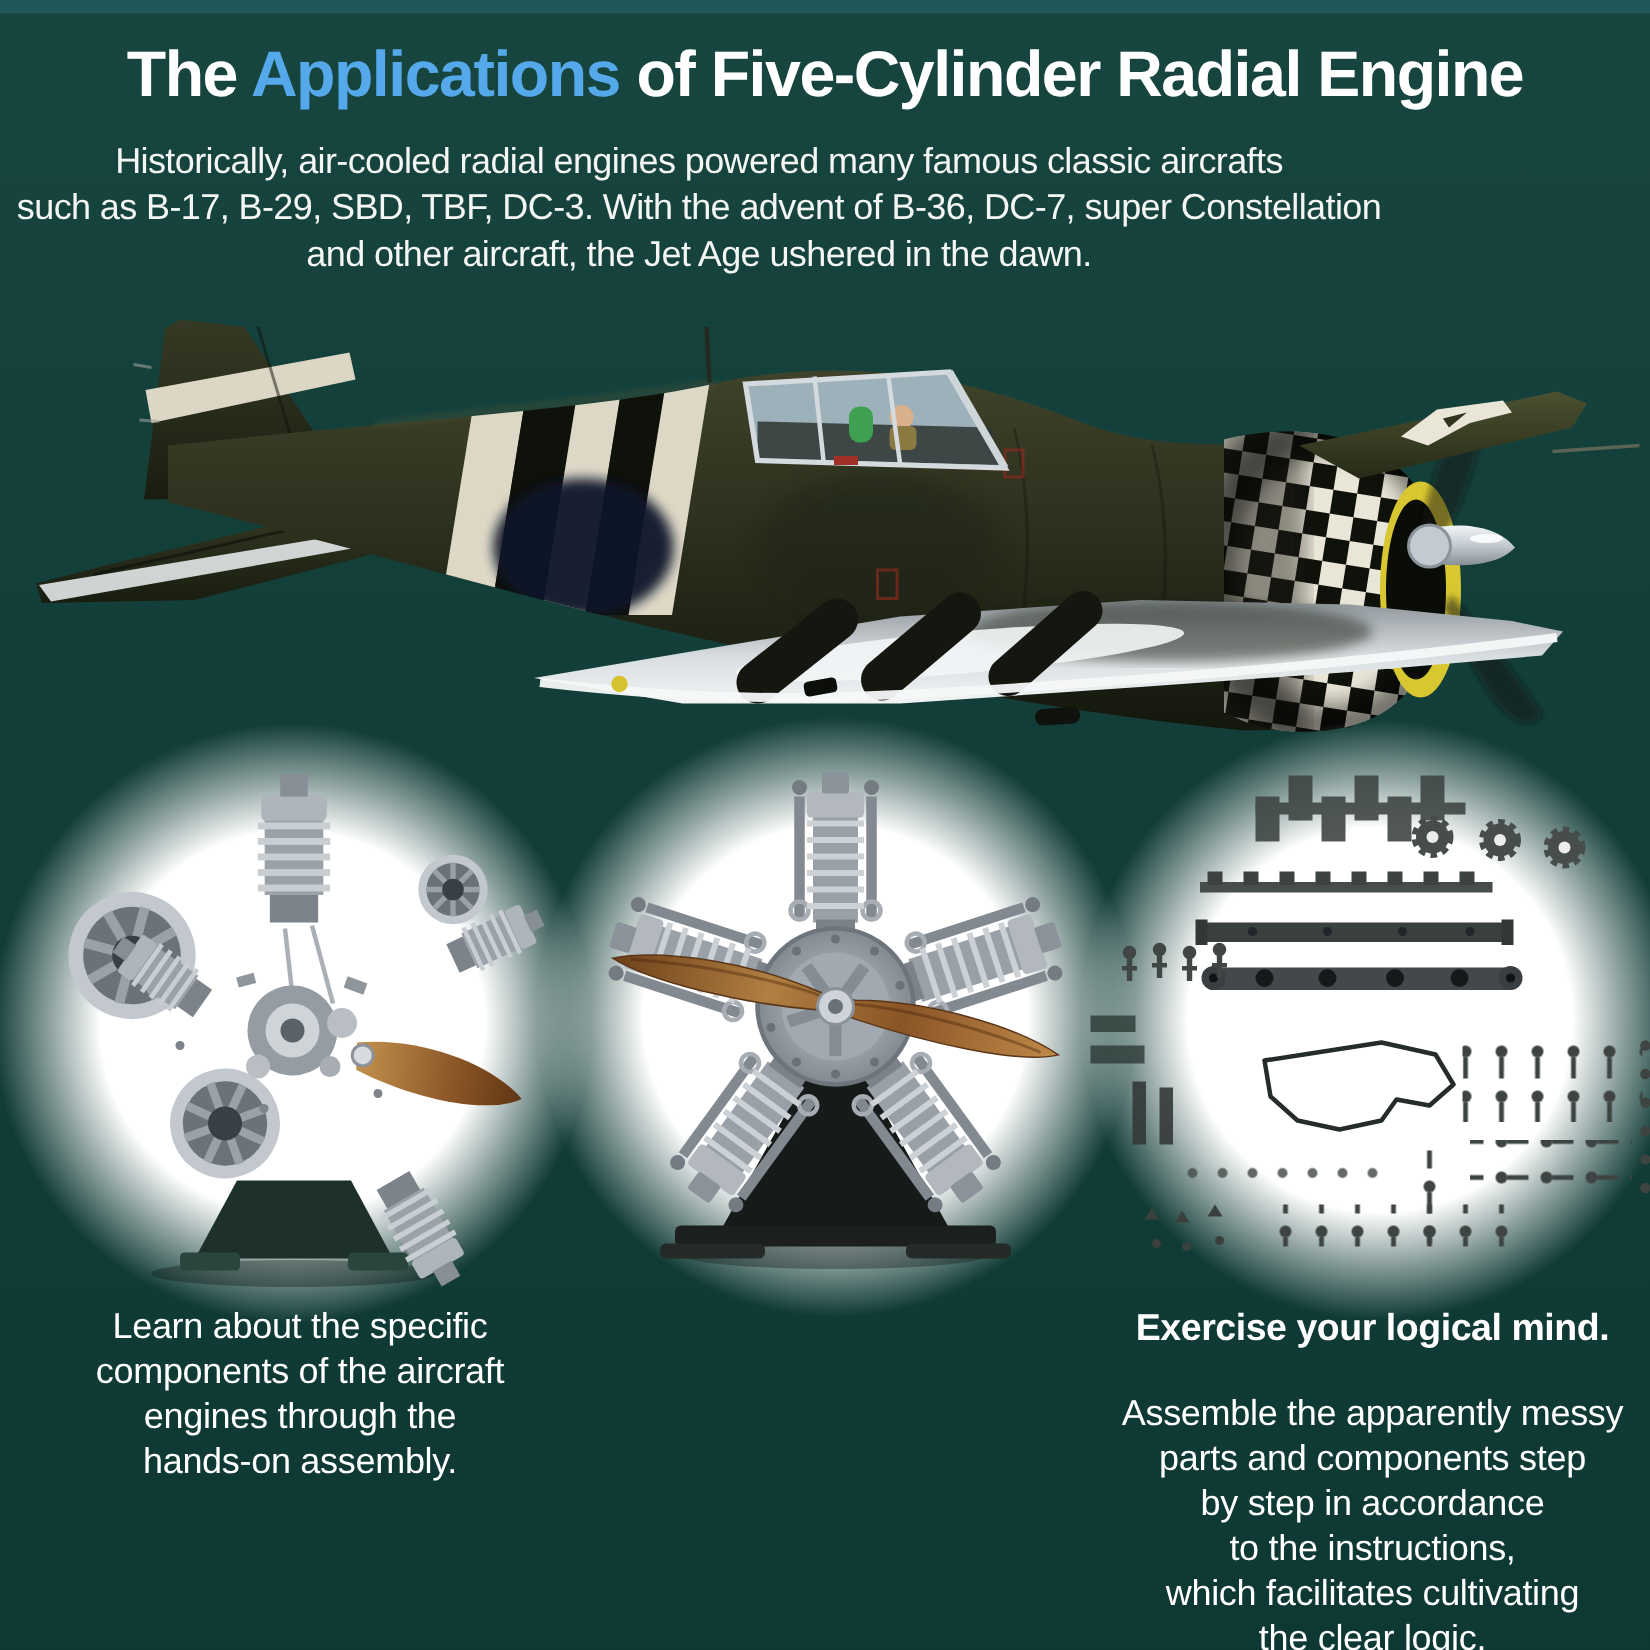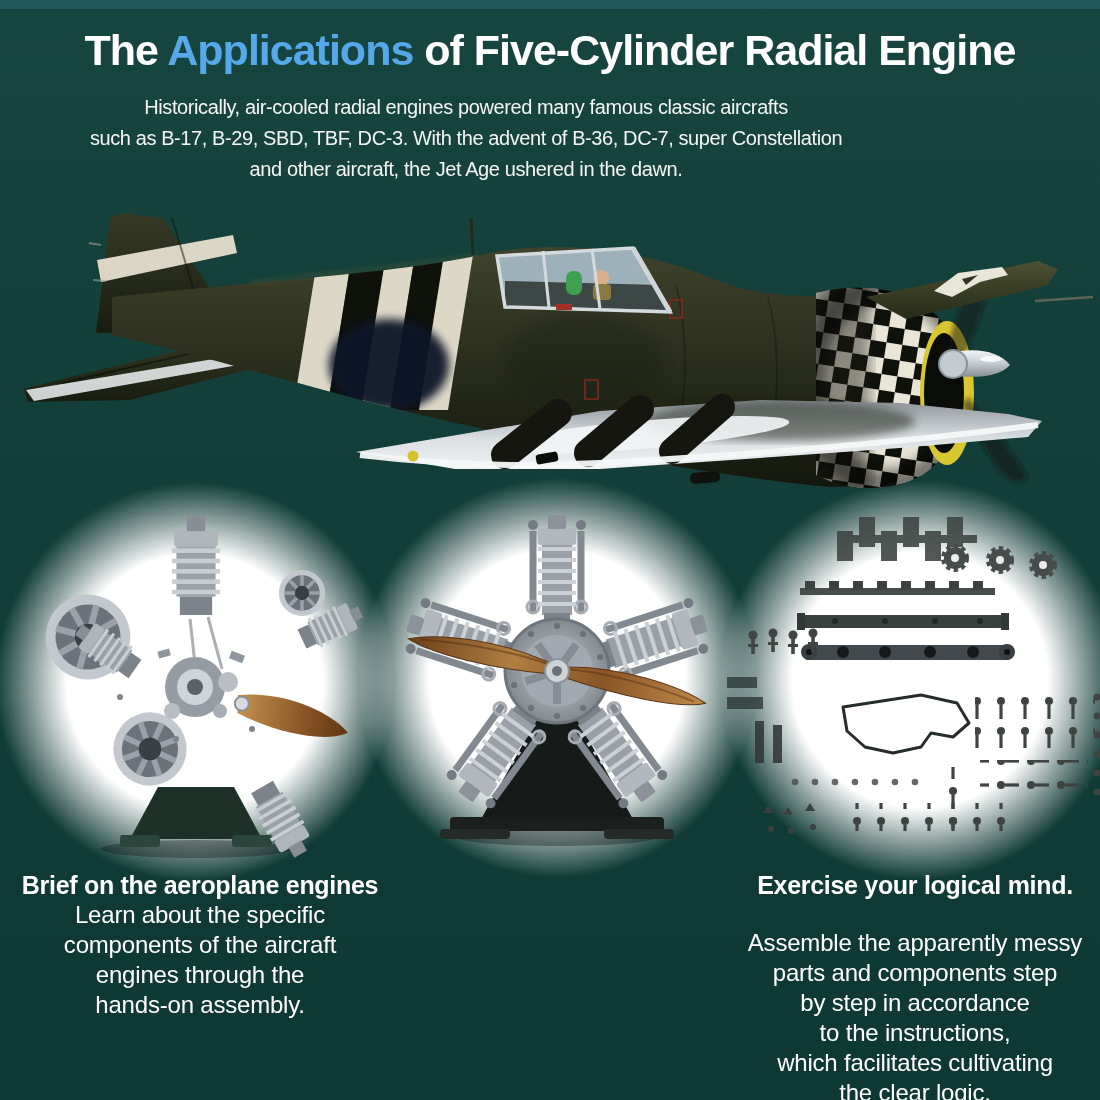--- a/index.html
+++ b/index.html
@@ -4,21 +4,21 @@
 <style>
   html,body{margin:0;padding:0;background:#0b2d2a;}
   .stage{position:relative;width:1100px;height:1100px;overflow:hidden;
          background:linear-gradient(180deg,#17453f 0%,#123d38 45%,#0e3833 100%);
          font-family:"Liberation Sans","DejaVu Sans",sans-serif;color:#ffffff;}
   .topstrip{position:absolute;left:0;top:0;width:1100px;height:9px;background:#20575a;}
   .title{position:absolute;left:0;top:22px;width:1100px;margin:0;text-align:center;
          font-size:43px;font-weight:bold;letter-spacing:-1px;line-height:56px;color:#ffffff;}
   .title .hl{color:#55a9ea;}
   .subtitle{position:absolute;left:0;top:92px;width:932px;text-align:center;
-         font-size:20px;line-height:31px;letter-spacing:-0.4px;white-space:pre-line;color:#f4f6f4;}
+         font-size:24px;line-height:31px;letter-spacing:-0.4px;white-space:pre-line;color:#f4f6f4;}
   .plane{position:absolute;left:0;top:185px;width:1100px;height:310px;}
   .spot{position:absolute;width:400px;height:400px;border-radius:50%;
         background:radial-gradient(circle closest-side,#ffffff 0%,#ffffff 64%,rgba(255,255,255,0.55) 80%,rgba(255,255,255,0) 100%);}
   .spot.s1{left:-5px;top:482px;}
   .spot.s2{left:357px;top:478px;}
   .spot.s3{left:720px;top:480px;}
   .engfig{position:absolute;width:390px;height:390px;}
   .e1{left:0px;top:487px;}
   .e2{left:362px;top:483px;}
   .e3{left:725px;top:485px;}
@@ -408,21 +408,20 @@
       <polygon points="38,328 43,320 48,328"></polygon>
         <polygon points="58,330 63,322 68,330"></polygon>
       <polygon points="80,326 85,318 90,326"></polygon>
         <circle cx="46" cy="344" r="3"></circle>
       <circle cx="66" cy="346" r="3"></circle>
         <circle cx="88" cy="342" r="3"></circle>
     </g>
   </svg>
 
   <section class="feature f1">
-    <h2>Brief on the aeroplane engines</h2>
     <p>Learn about the specific
 components of the aircraft
 engines through the
 hands-on assembly.</p>
   </section>
 
 
   <section class="feature f3">
     <h2>Exercise your logical mind.</h2>
     <p>Assemble the apparently messy

